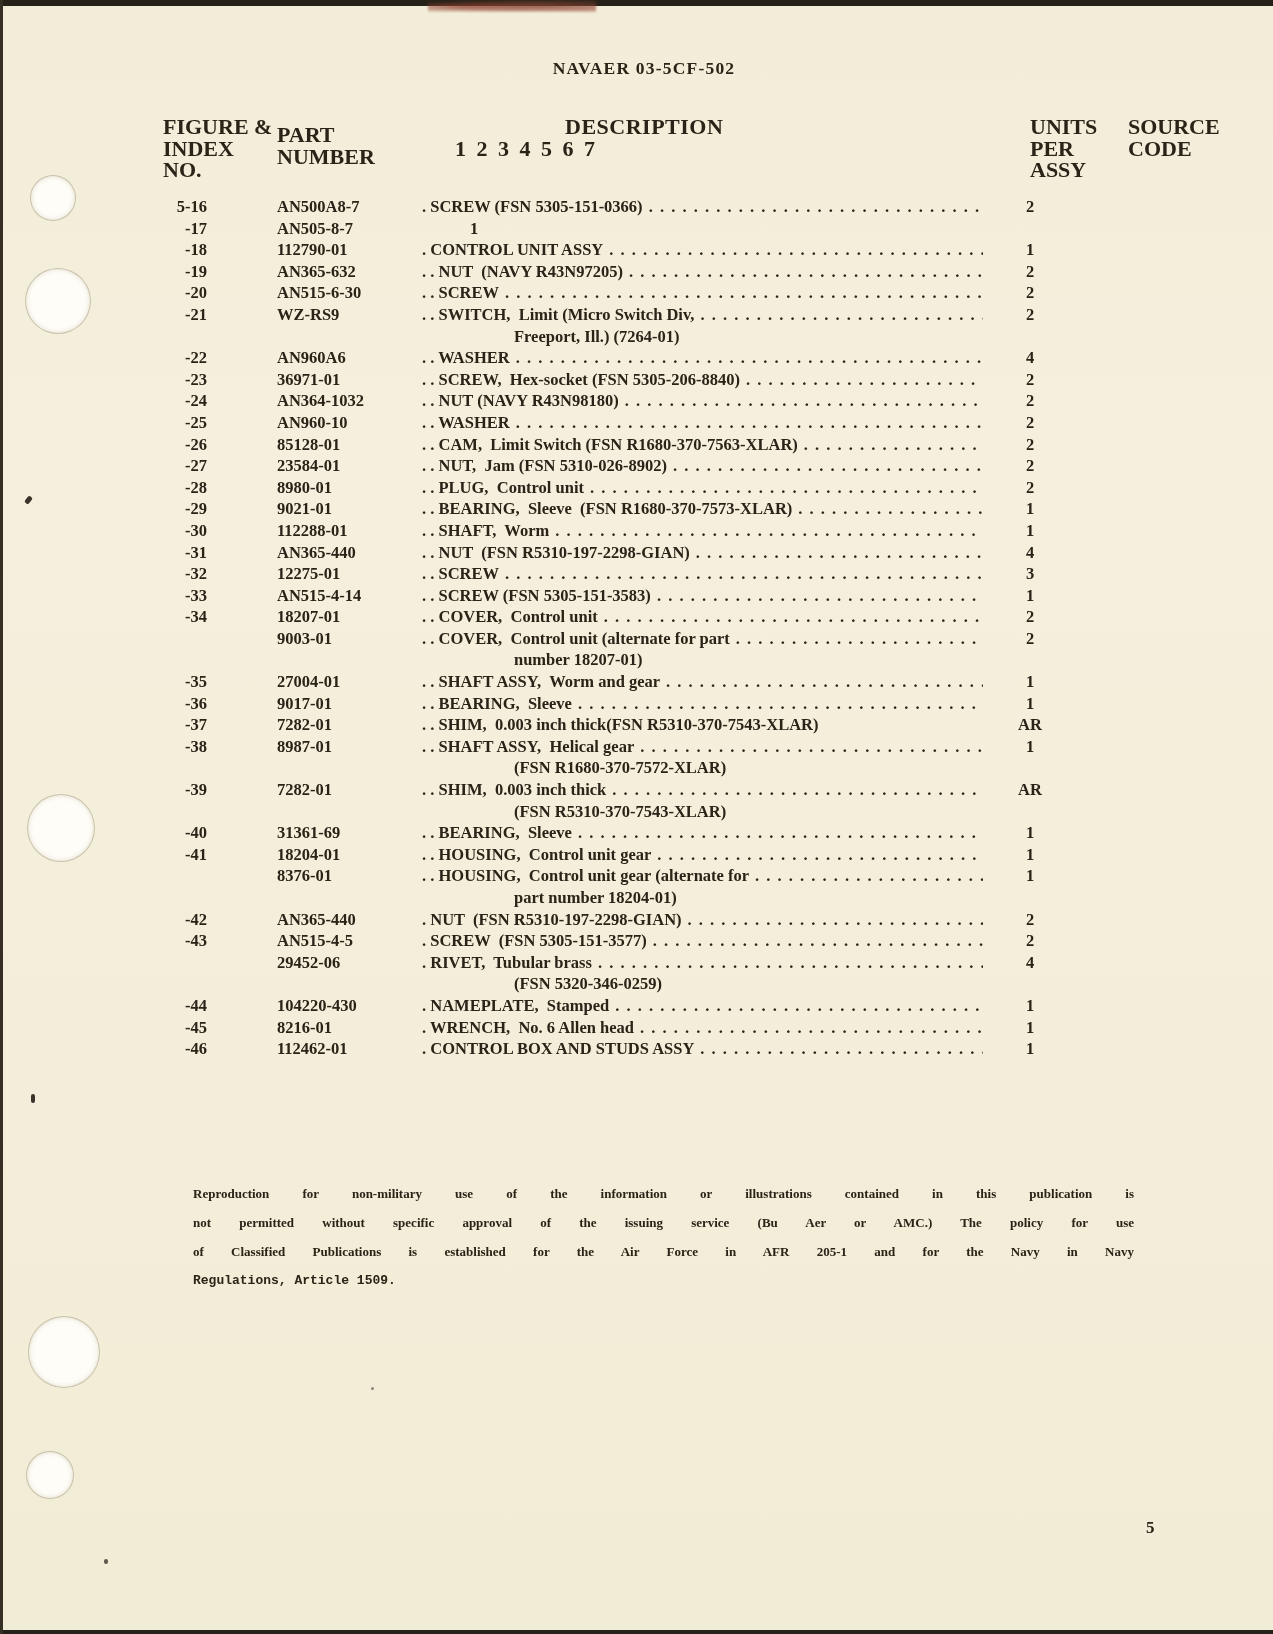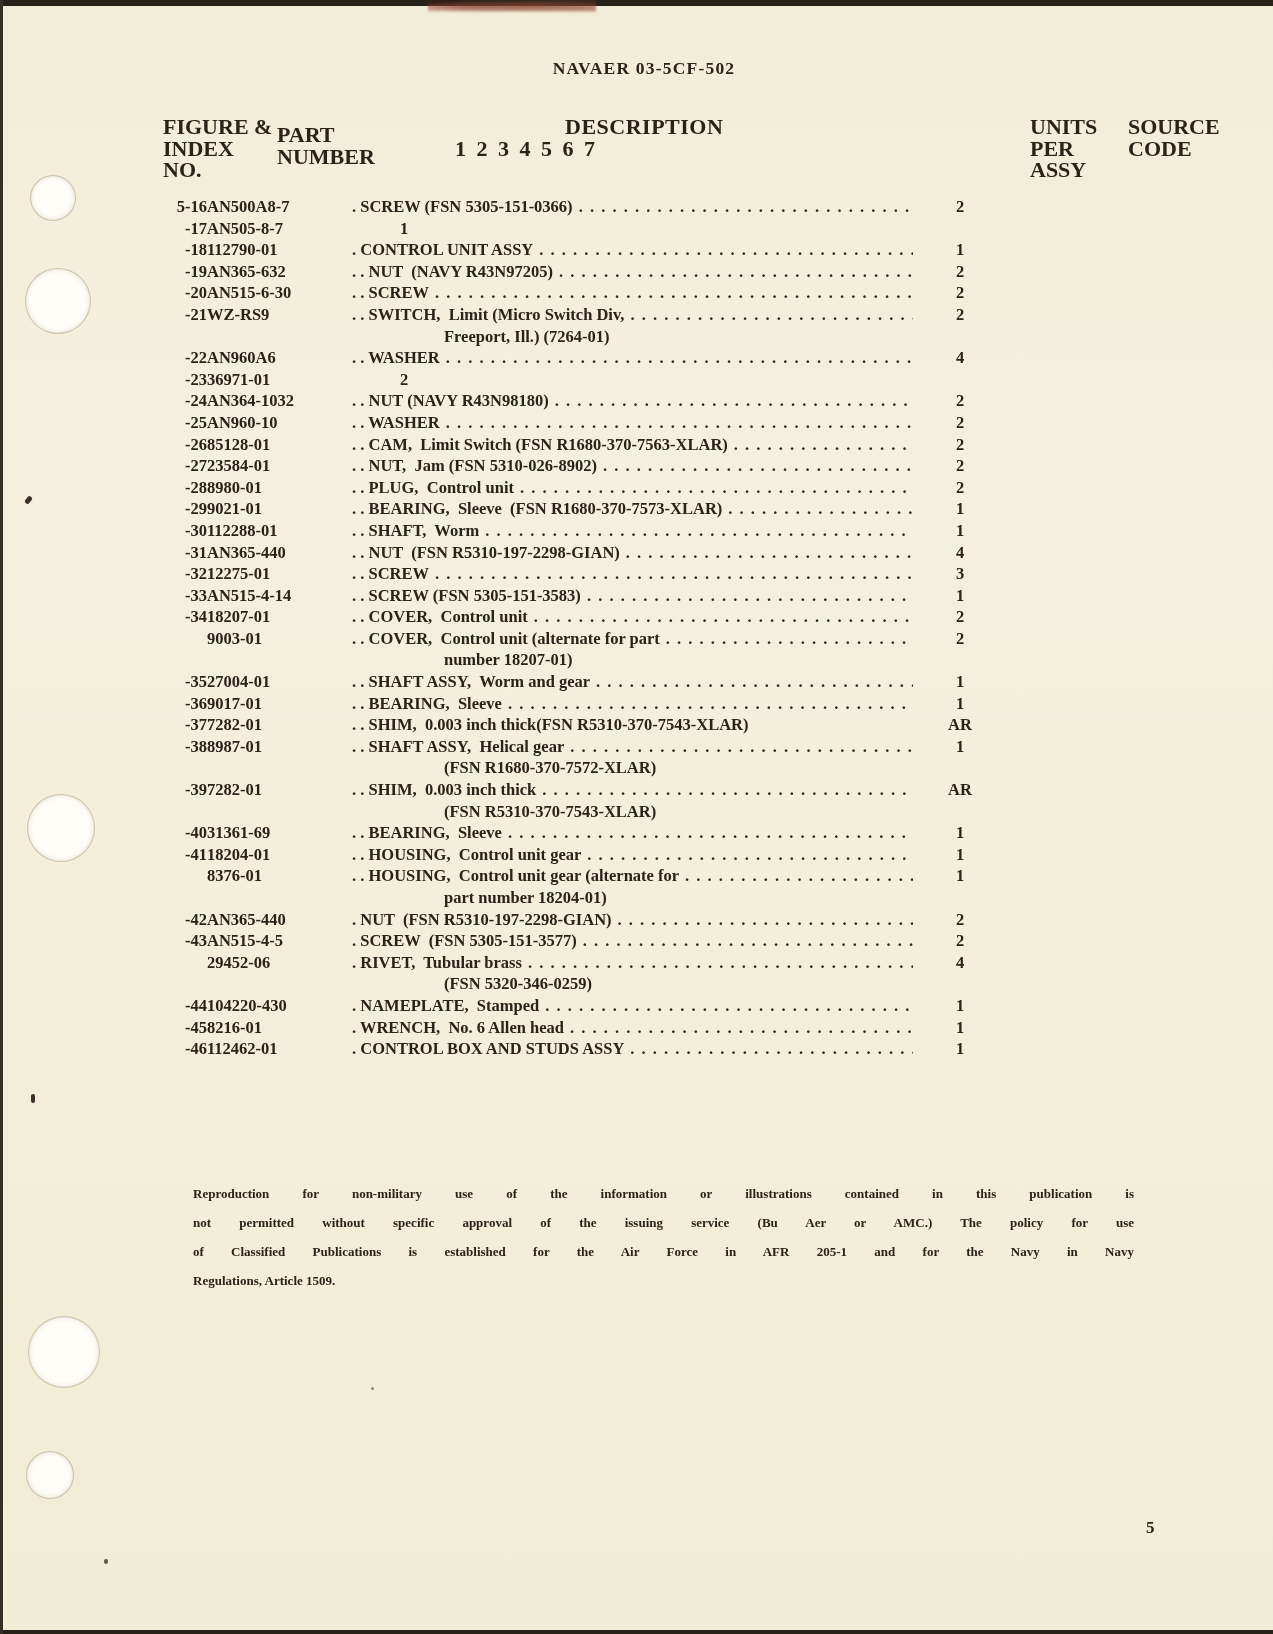--- a/index.html
+++ b/index.html
@@ -46,33 +46,33 @@
   .ch-part{left:277px;top:124px;}
   .ch-desc{left:565px;top:116px;letter-spacing:.5px;}
   .ch-descsub{left:455px;top:137.6px;word-spacing:5px;}
   .ch-units{left:1030px;top:116px;}
   .ch-source{left:1128px;top:116px;}
 
   
   #rows{position:absolute;left:140px;top:196px;width:985px;}
   .row{display:flex;height:21.6px;line-height:21.6px;font-size:16.5px;font-weight:bold;white-space:pre;}
   .row .fig{width:67px;text-align:right;flex:none;}
-  .row .part{width:150px;flex:none;}
+  .row .part{margin-left:70px;width:150px;flex:none;}
   .row .desc{margin-left:-5px;width:561px;flex:none;display:flex;overflow:hidden;}
   .row .desc .lead{flex:1;overflow:hidden;white-space:nowrap;margin-left:6px;}
   .row .desc .lead::before{content:". . . . . . . . . . . . . . . . . . . . . . . . . . . . . . . . . . . . . . . . . . . . . . . . . . . . . . . . . . . . . . . . . . . .";letter-spacing:1.5px;}
   .row.no-leader .lead::before,.row.cont .lead::before{content:"";}
   .row .units{margin-left:12px;width:70px;text-align:center;flex:none;}
   .row.cont .desc .text{padding-left:92px;}
 
   
   .notice{position:absolute;left:193px;top:1160px;width:941px;
     font-size:13px;font-weight:bold;line-height:28.9px;margin-top:20px;}
   .notice .jline{text-align:justify;text-align-last:justify;}
-  .notice .jline.last{text-align:right;text-align-last:left;}
+  .notice .jline.last{text-align:right;text-align-last:left;font-family:Liberation Mono, monospace;}
   .page-num{position:absolute;left:1146px;top:1518px;font-size:17px;font-weight:bold;}
 </style>
 </head>
 <body>
 
 <div id="page">
 
   <div class="edge-top"></div>
   <div class="edge-right"></div>
   <div class="edge-bottom"></div>
@@ -152,20 +152,21 @@
     <div class="row">
       <span class="fig">-22</span>
       <span class="part">AN960A6</span>
       <span class="desc"><span class="text">. . WASHER</span><span class="lead"></span></span>
       <span class="units">4</span>
     </div>
 
     <div class="row">
       <span class="fig">-23</span>
       <span class="part">36971-01</span>
+      <span class="desc"><span class="text">. . SCREW,  Hex-socket (FSN 5305-206-8840)</span><span class="lead"></span></span>
       <span class="units">2</span>
     </div>
 
     <div class="row">
       <span class="fig">-24</span>
       <span class="part">AN364-1032</span>
       <span class="desc"><span class="text">. . NUT (NAVY R43N98180)</span><span class="lead"></span></span>
       <span class="units">2</span>
     </div>
 

